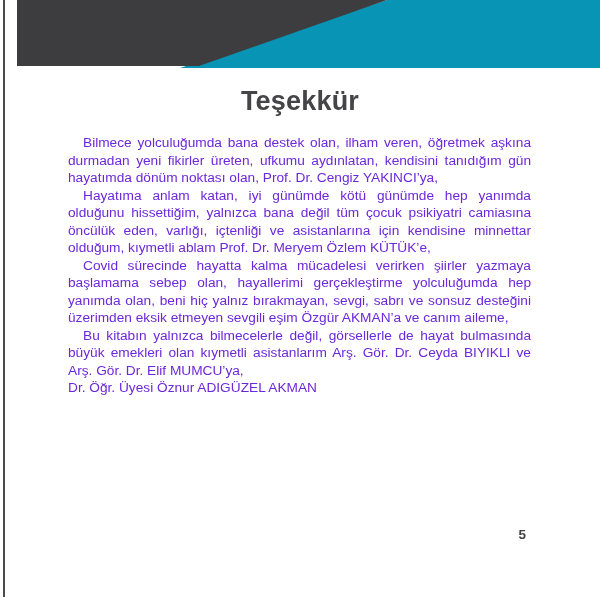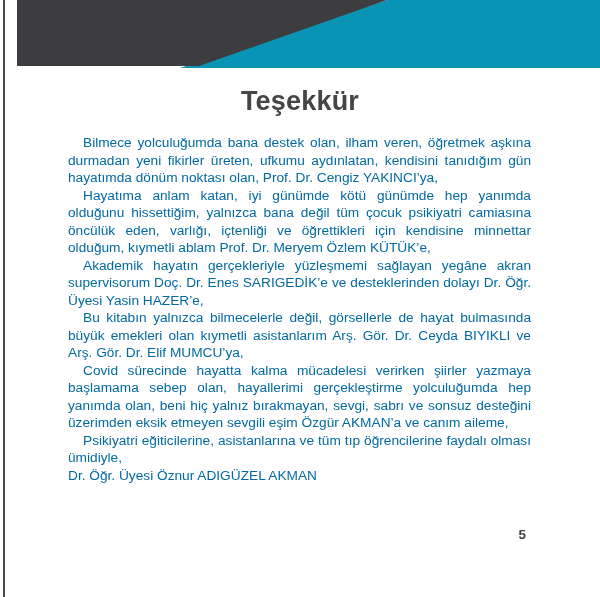--- a/index.html
+++ b/index.html
@@ -65,25 +65,23 @@
 
   <div class="left-edge" style="background: rgb(75, 75, 75);"></div>
 
   <svg class="header-banner" viewBox="0 0 600 68" preserveAspectRatio="none">
     <polygon points="387,0 600,0 600,68 180,68" fill="#0894b4"></polygon>
     <polygon points="17,0 387,0 199,66 17,66" fill="#3d3d3f"></polygon>
   </svg>
 
   <h1 class="page-title" style="color: rgb(69, 69, 71);">Teşekkür</h1>
 
-  <div class="body-text" style="color: #0369a1;">
+  <div class="body-text" style="color: #6d28d9;">
     <p>Bilmece yolculuğumda bana destek olan, ilham veren, öğretmek aşkına durmadan yeni fikirler üreten, ufkumu aydınlatan, kendisini tanıdığım gün hayatımda dönüm noktası olan, Prof. Dr. Cengiz YAKINCI’ya,</p>
-    <p>Hayatıma anlam katan, iyi günümde kötü günümde hep yanımda olduğunu hissettiğim, yalnızca bana değil tüm çocuk psikiyatri camiasına öncülük eden, varlığı, içtenliği ve öğrettikleri için kendisine minnettar olduğum, kıymetli ablam Prof. Dr. Meryem Özlem KÜTÜK’e,</p>
-    <p>Akademik hayatın gerçekleriyle yüzleşmemi sağlayan yegâne akran supervisorum Doç. Dr. Enes SARIGEDİK’e ve desteklerinden dolayı Dr. Öğr. Üyesi Yasin HAZER’e,</p>
+    <p>Hayatıma anlam katan, iyi günümde kötü günümde hep yanımda olduğunu hissettiğim, yalnızca bana değil tüm çocuk psikiyatri camiasına öncülük eden, varlığı, içtenliği ve asistanlarına için kendisine minnettar olduğum, kıymetli ablam Prof. Dr. Meryem Özlem KÜTÜK’e,</p>
+    <p>Covid sürecinde hayatta kalma mücadelesi verirken şiirler yazmaya başlamama sebep olan, hayallerimi gerçekleştirme yolculuğumda hep yanımda olan, beni hiç yalnız bırakmayan, sevgi, sabrı ve sonsuz desteğini üzerimden eksik etmeyen sevgili eşim Özgür AKMAN’a ve canım aileme,</p>
     <p>Bu kitabın yalnızca bilmecelerle değil, görsellerle de hayat bulmasında büyük emekleri olan kıymetli asistanlarım Arş. Gör. Dr. Ceyda BIYIKLI ve Arş. Gör. Dr. Elif MUMCU’ya,</p>
-    <p>Covid sürecinde hayatta kalma mücadelesi verirken şiirler yazmaya başlamama sebep olan, hayallerimi gerçekleştirme yolculuğumda hep yanımda olan, beni hiç yalnız bırakmayan, sevgi, sabrı ve sonsuz desteğini üzerimden eksik etmeyen sevgili eşim Özgür AKMAN’a ve canım aileme,</p>
-    <p>Psikiyatri eğiticilerine, asistanlarına ve tüm tıp öğrencilerine faydalı olması ümidiyle,</p>
     <p class="signature">Dr. Öğr. Üyesi Öznur ADIGÜZEL AKMAN</p>
   </div>
 
   <div class="page-number" style="color: rgb(65, 65, 67);">5</div>
 
 </div>
 
 </body></html>

